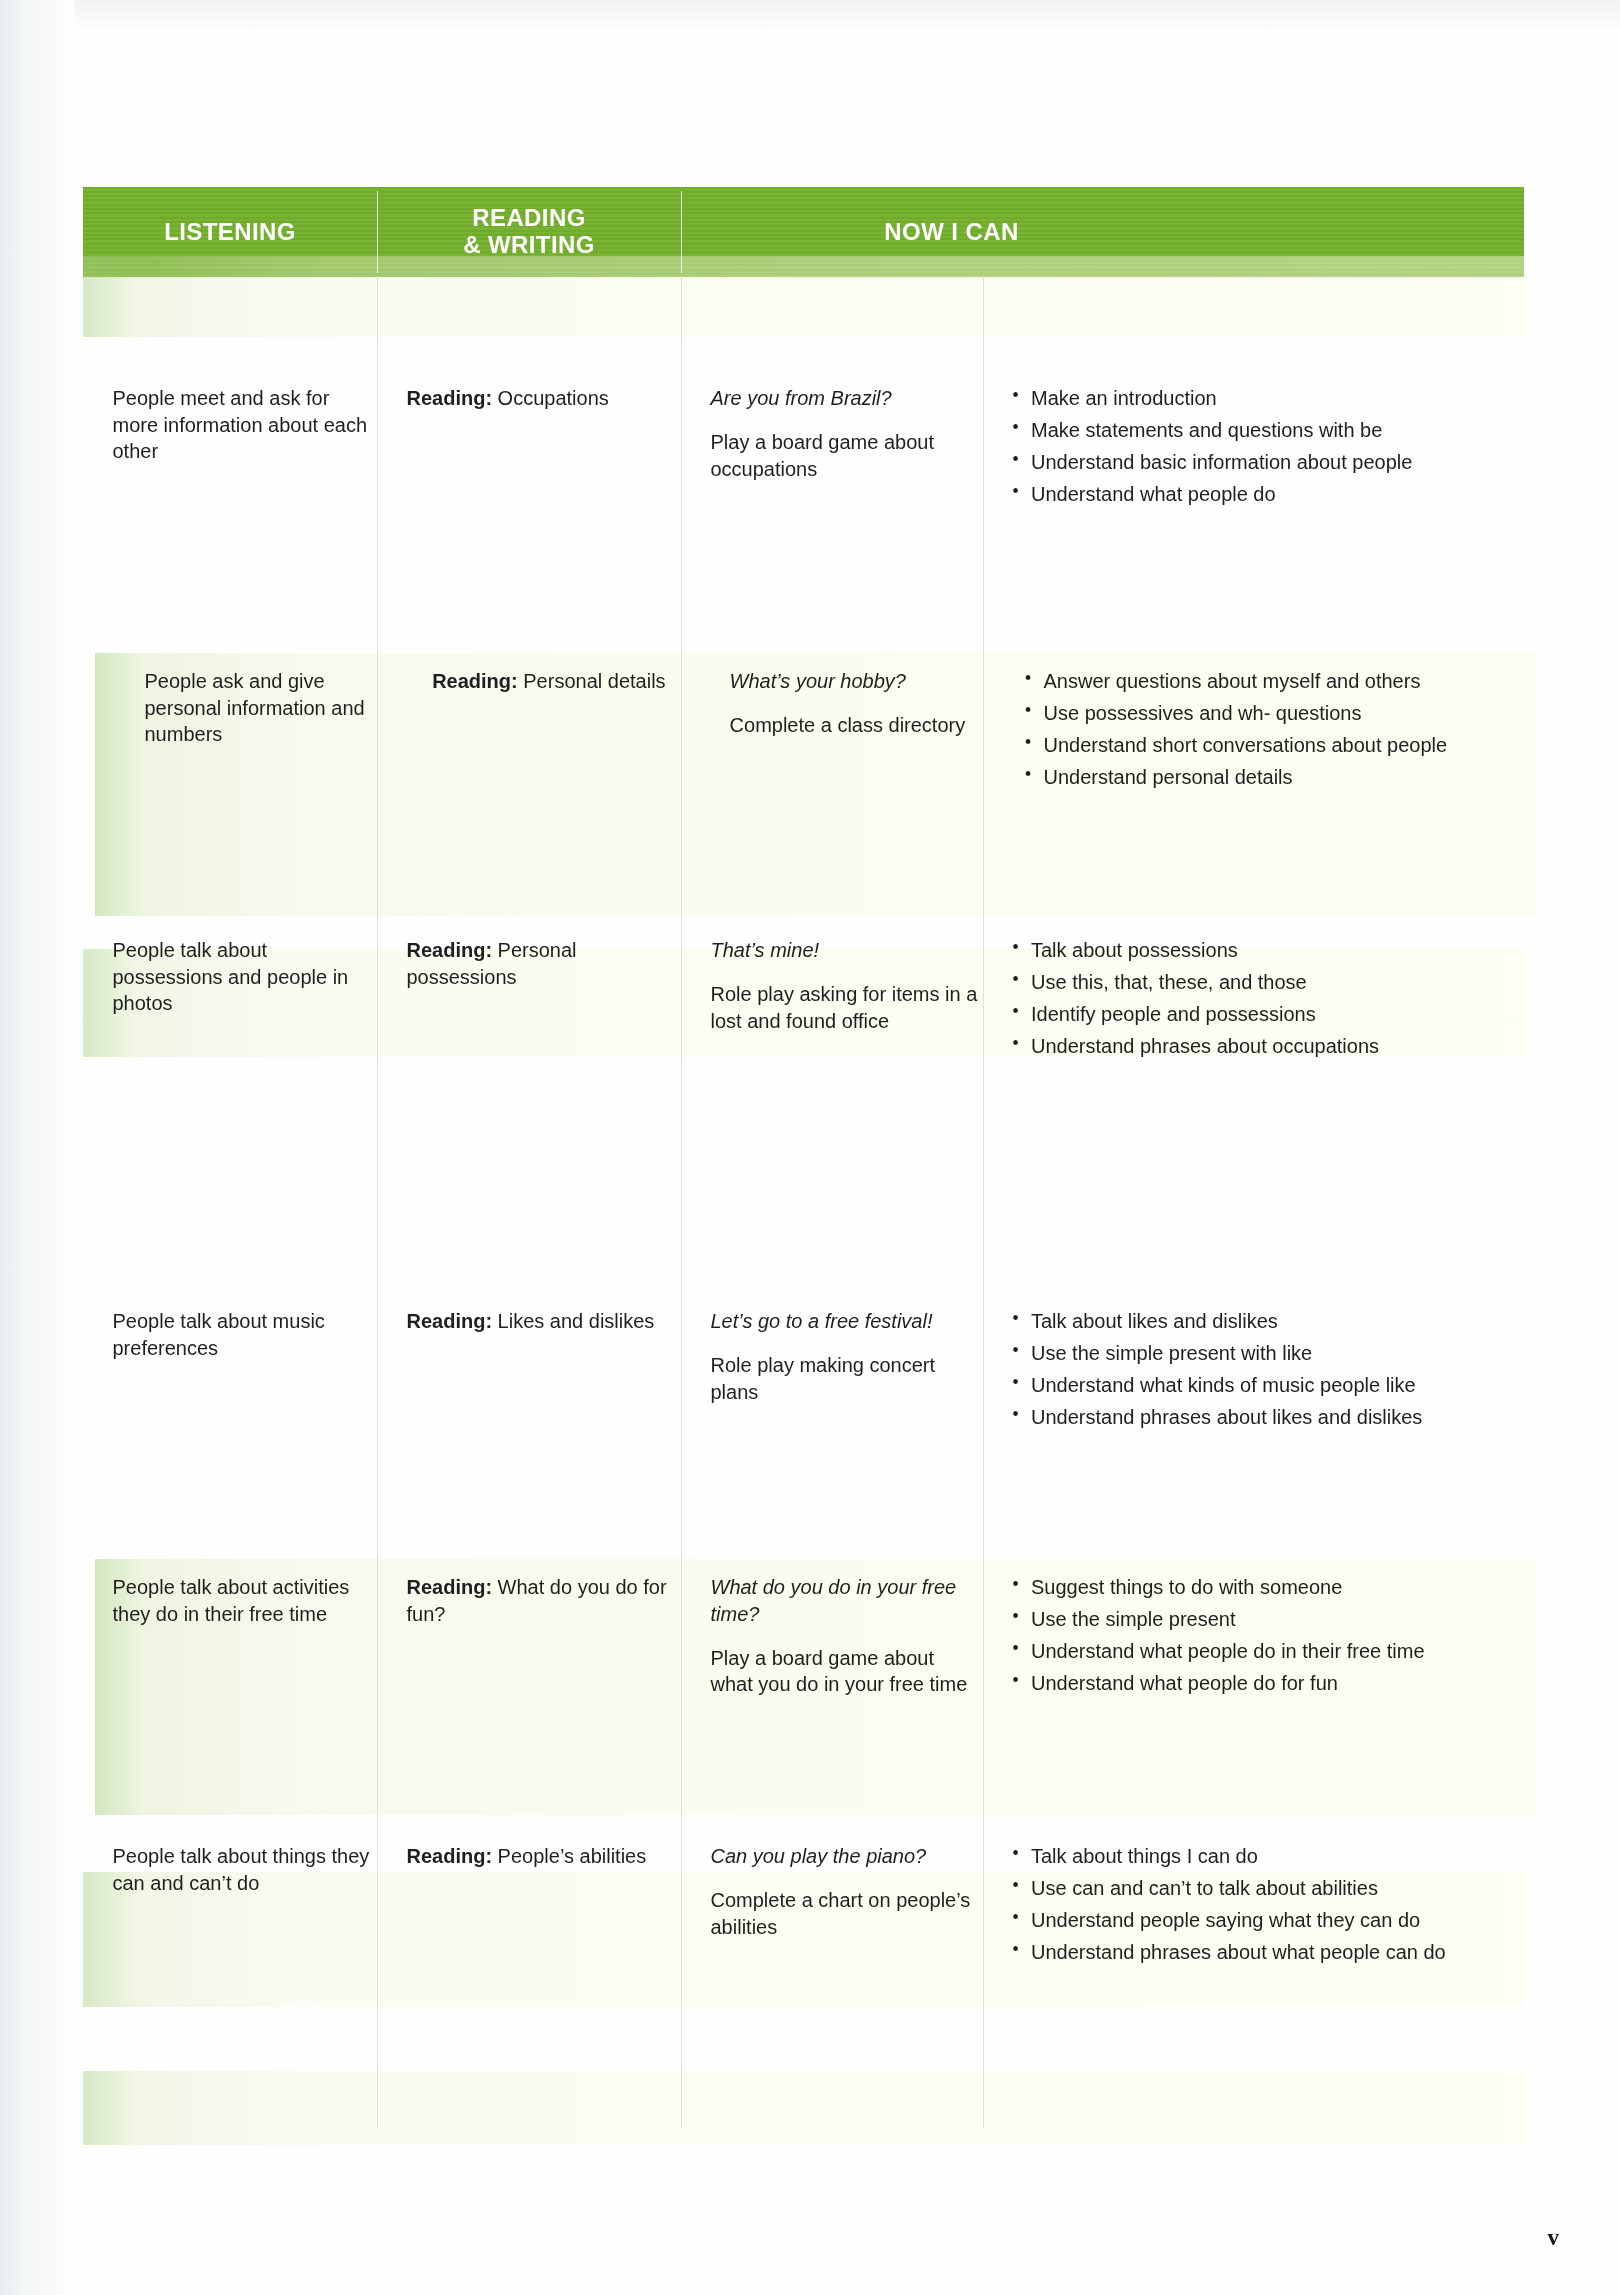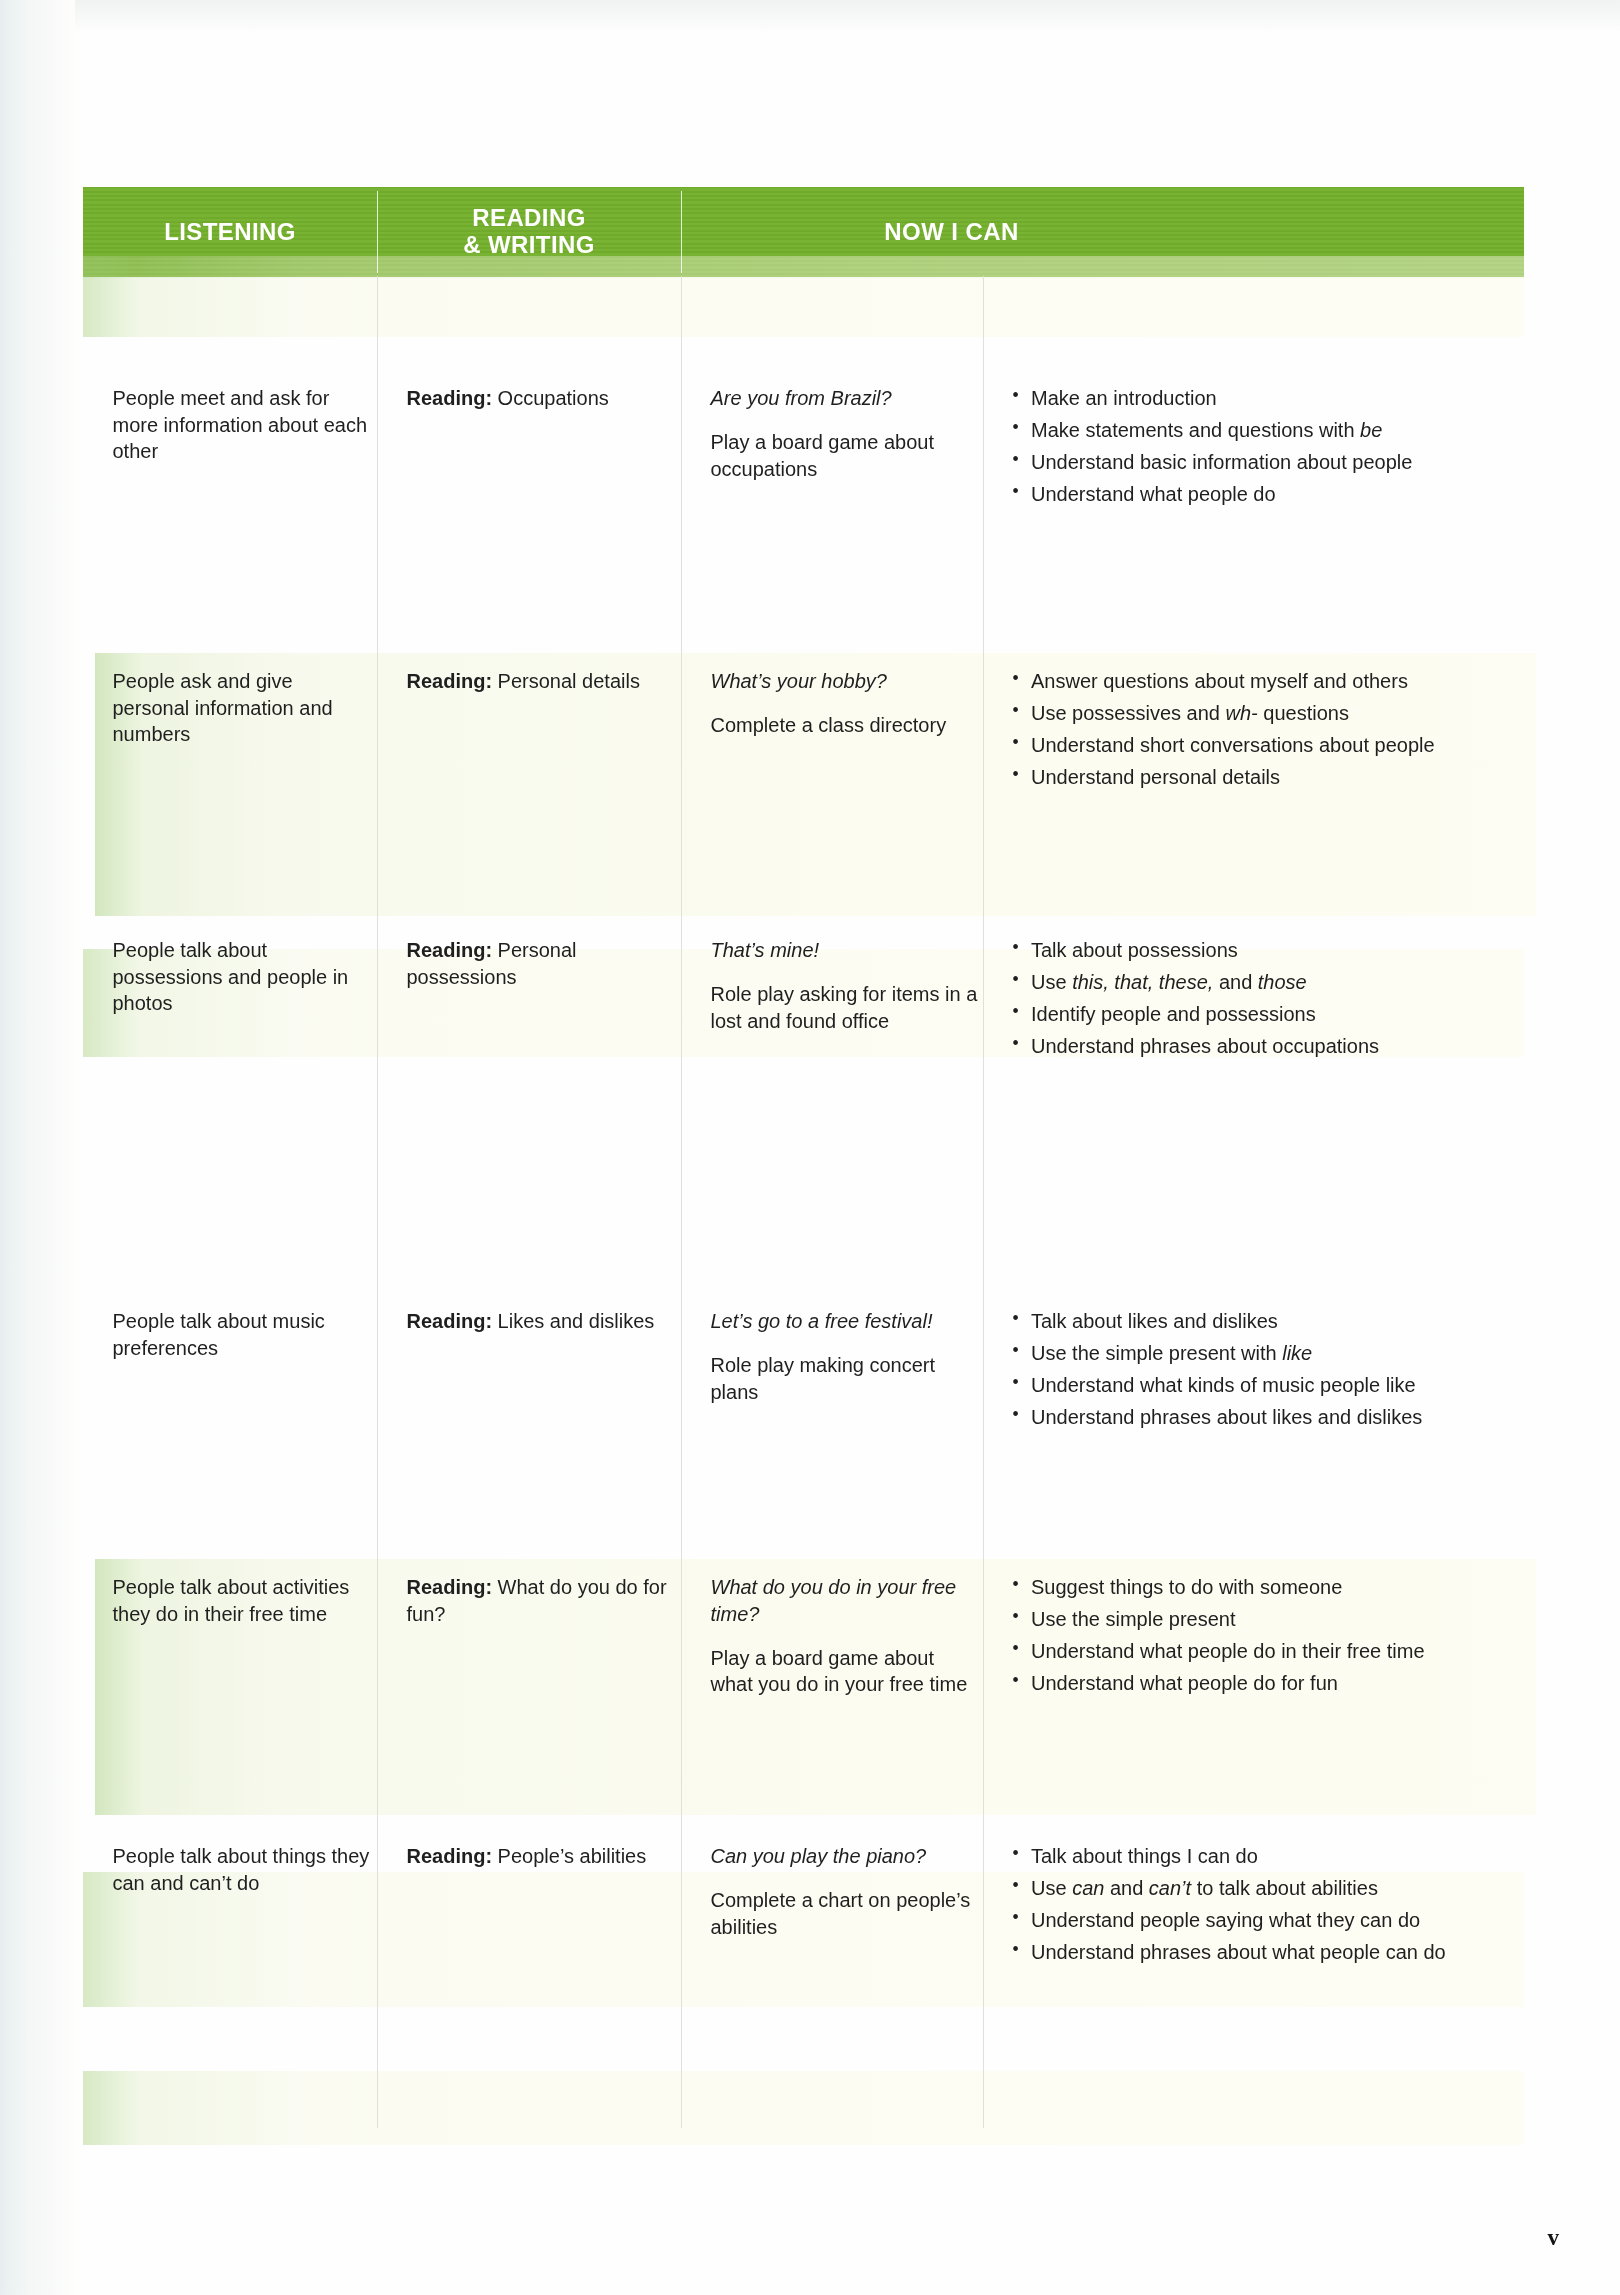--- a/index.html
+++ b/index.html
@@ -147,21 +147,21 @@
   }
   .c-listening { width: 294px; }
   .c-reading   { width: 304px; }
   .c-speaking  { width: 302px; }
   .c-nowican   { width: 541px; padding-left: 12px; }
 
   .cell p { margin: 0 0 17.5px 0; }
   .cell p:last-child { margin-bottom: 0; }
 
   .lbl { font-weight: 700; }
-  .ital { font-style: italic; }
+  .ital { }
   .speaking-title { font-style: italic; }
 
   ul.cando {
     margin: 0;
     padding: 0;
     list-style: none;
   }
   ul.cando li {
     position: relative;
     padding-left: 24px;
@@ -236,21 +236,21 @@
       <div class="cell c-nowican">
         <ul class="cando">
           <li>Make an introduction</li>
           <li>Make statements and questions with <span class="ital">be</span></li>
           <li>Understand basic information about people</li>
           <li>Understand what people do</li>
         </ul>
       </div>
     </div>
 
-    <div class="row tinted" style="top:377px;height:263px;">
+    <div class="row tinted" style="top:377px;height:263px;padding-left:32px;">
       <div class="cell c-listening">
         <p>People ask and give personal information and numbers</p>
       </div>
       <div class="cell c-reading">
         <p><span class="lbl">Reading:</span><span> Personal details</span></p>
       </div>
       <div class="cell c-speaking">
         <p class="speaking-title">What’s your hobby?</p>
         <p>Complete a class directory</p>
       </div>

